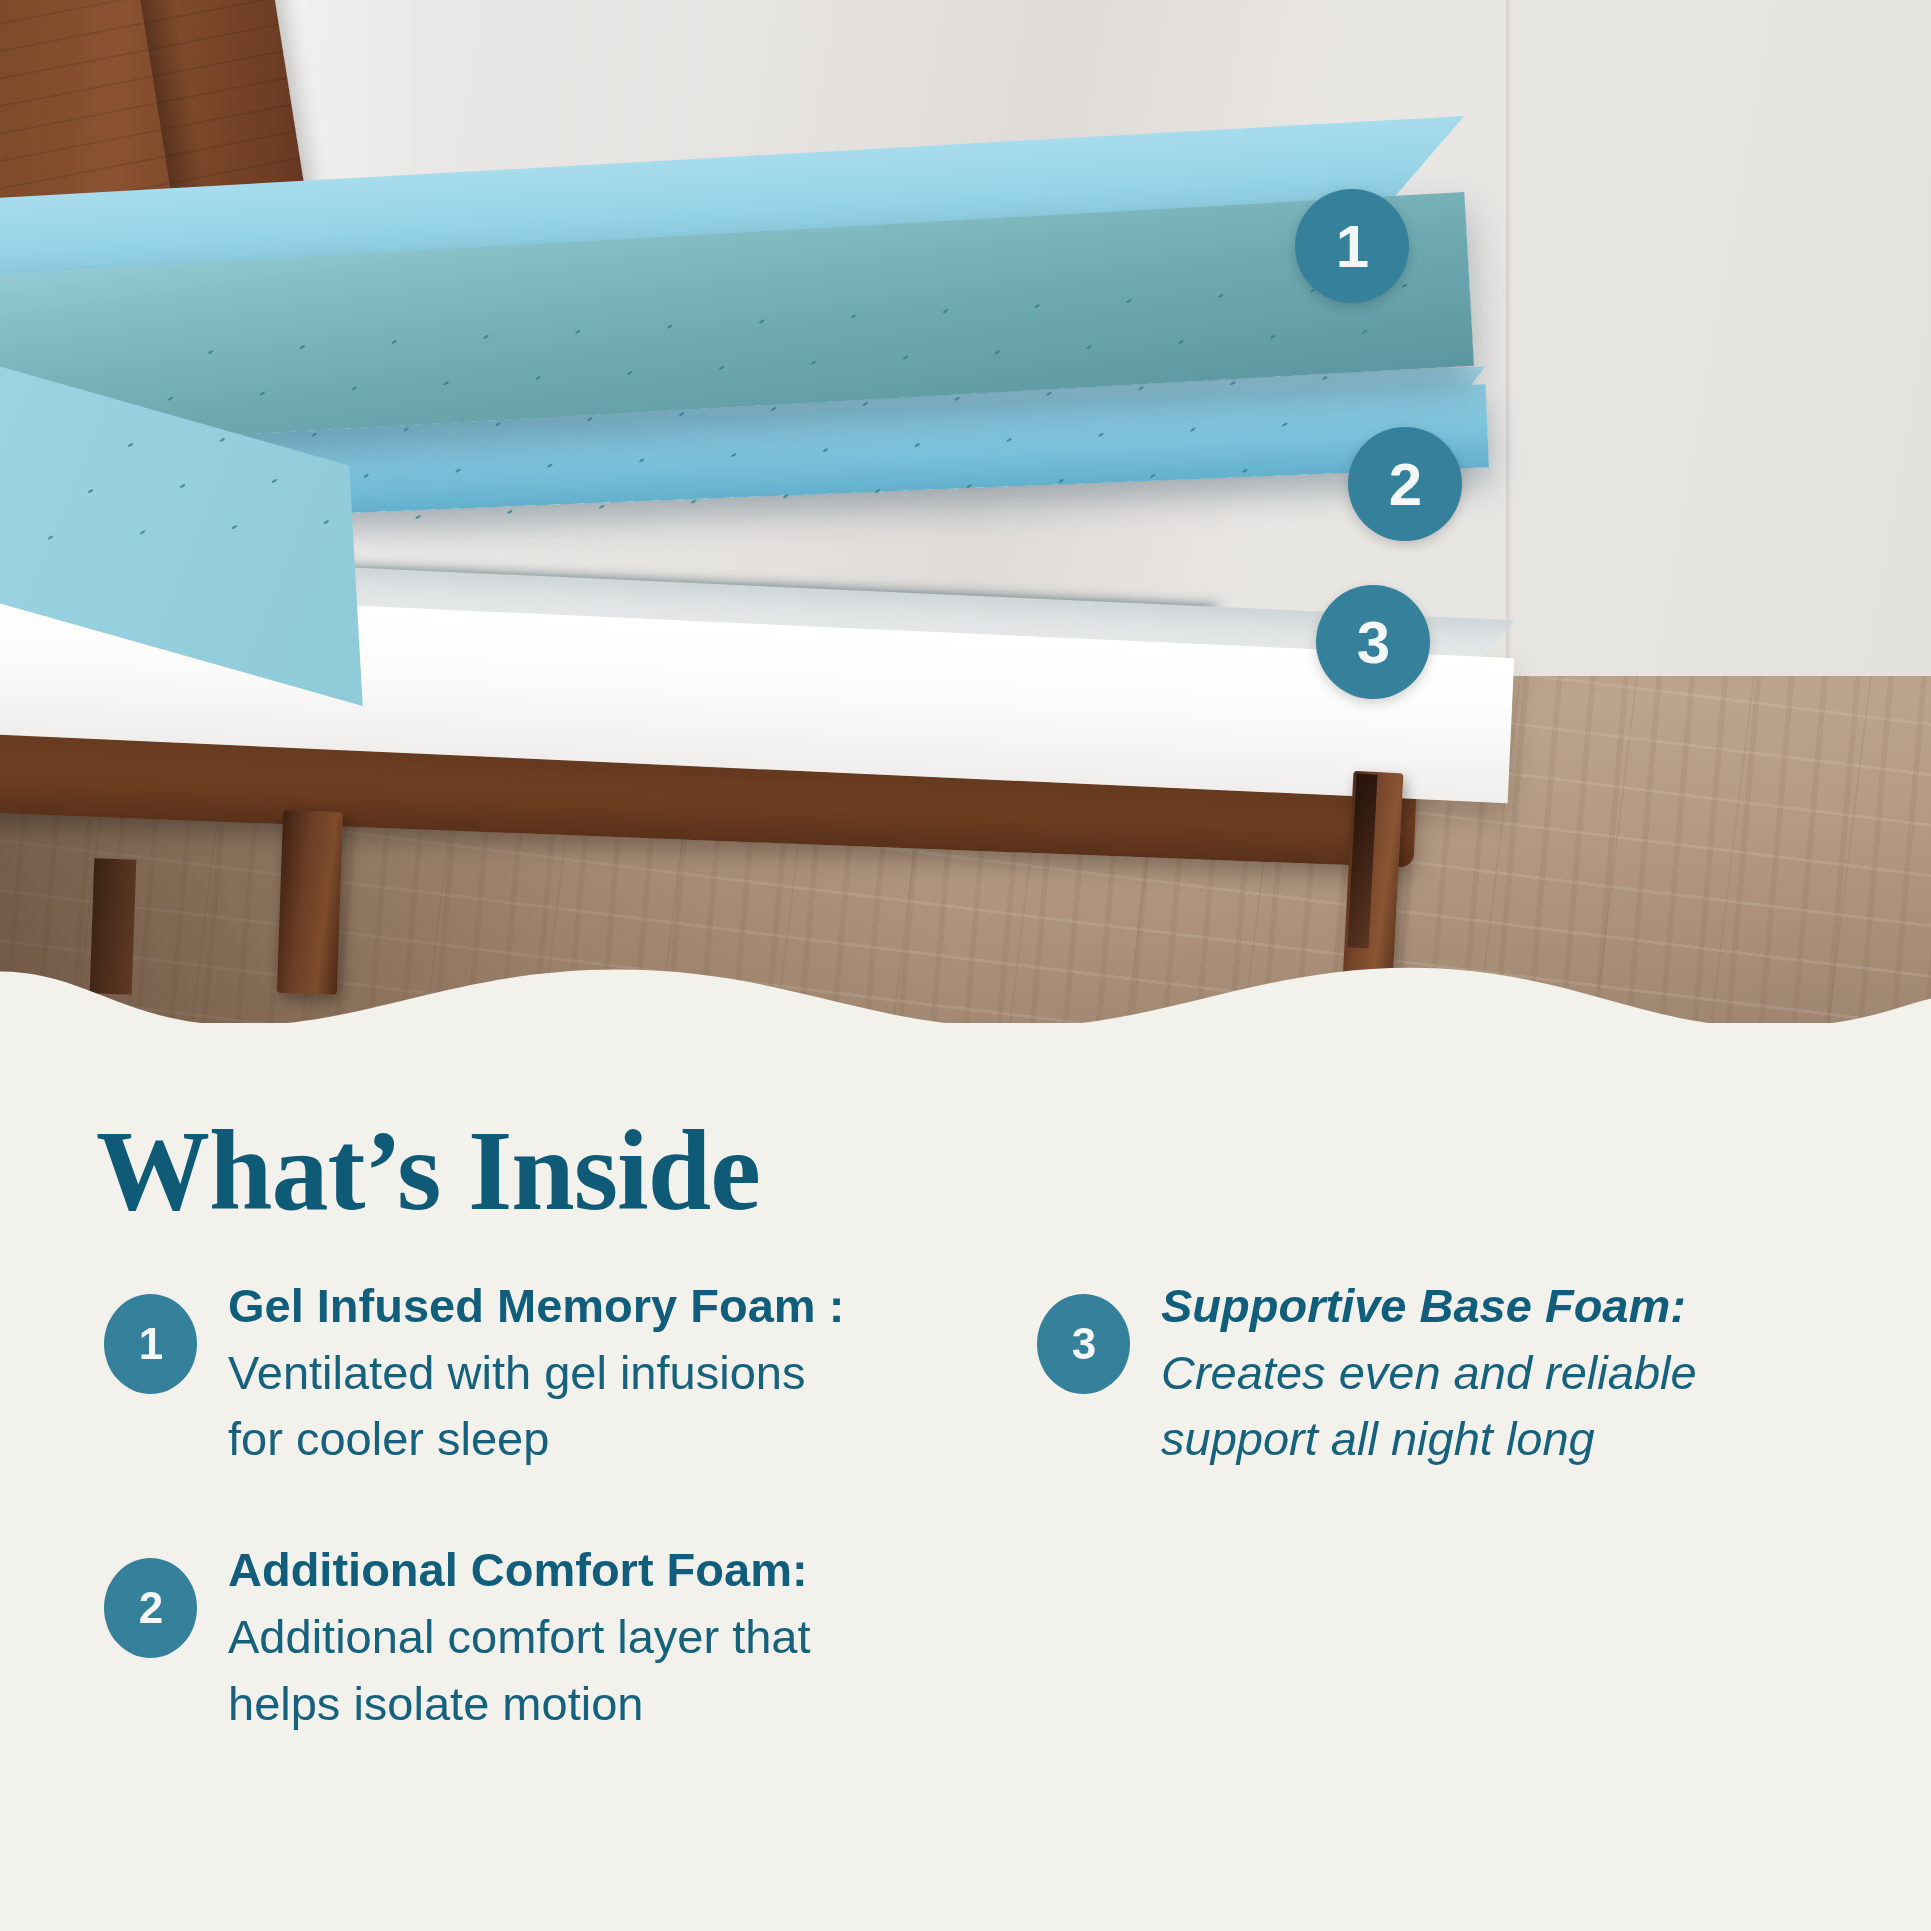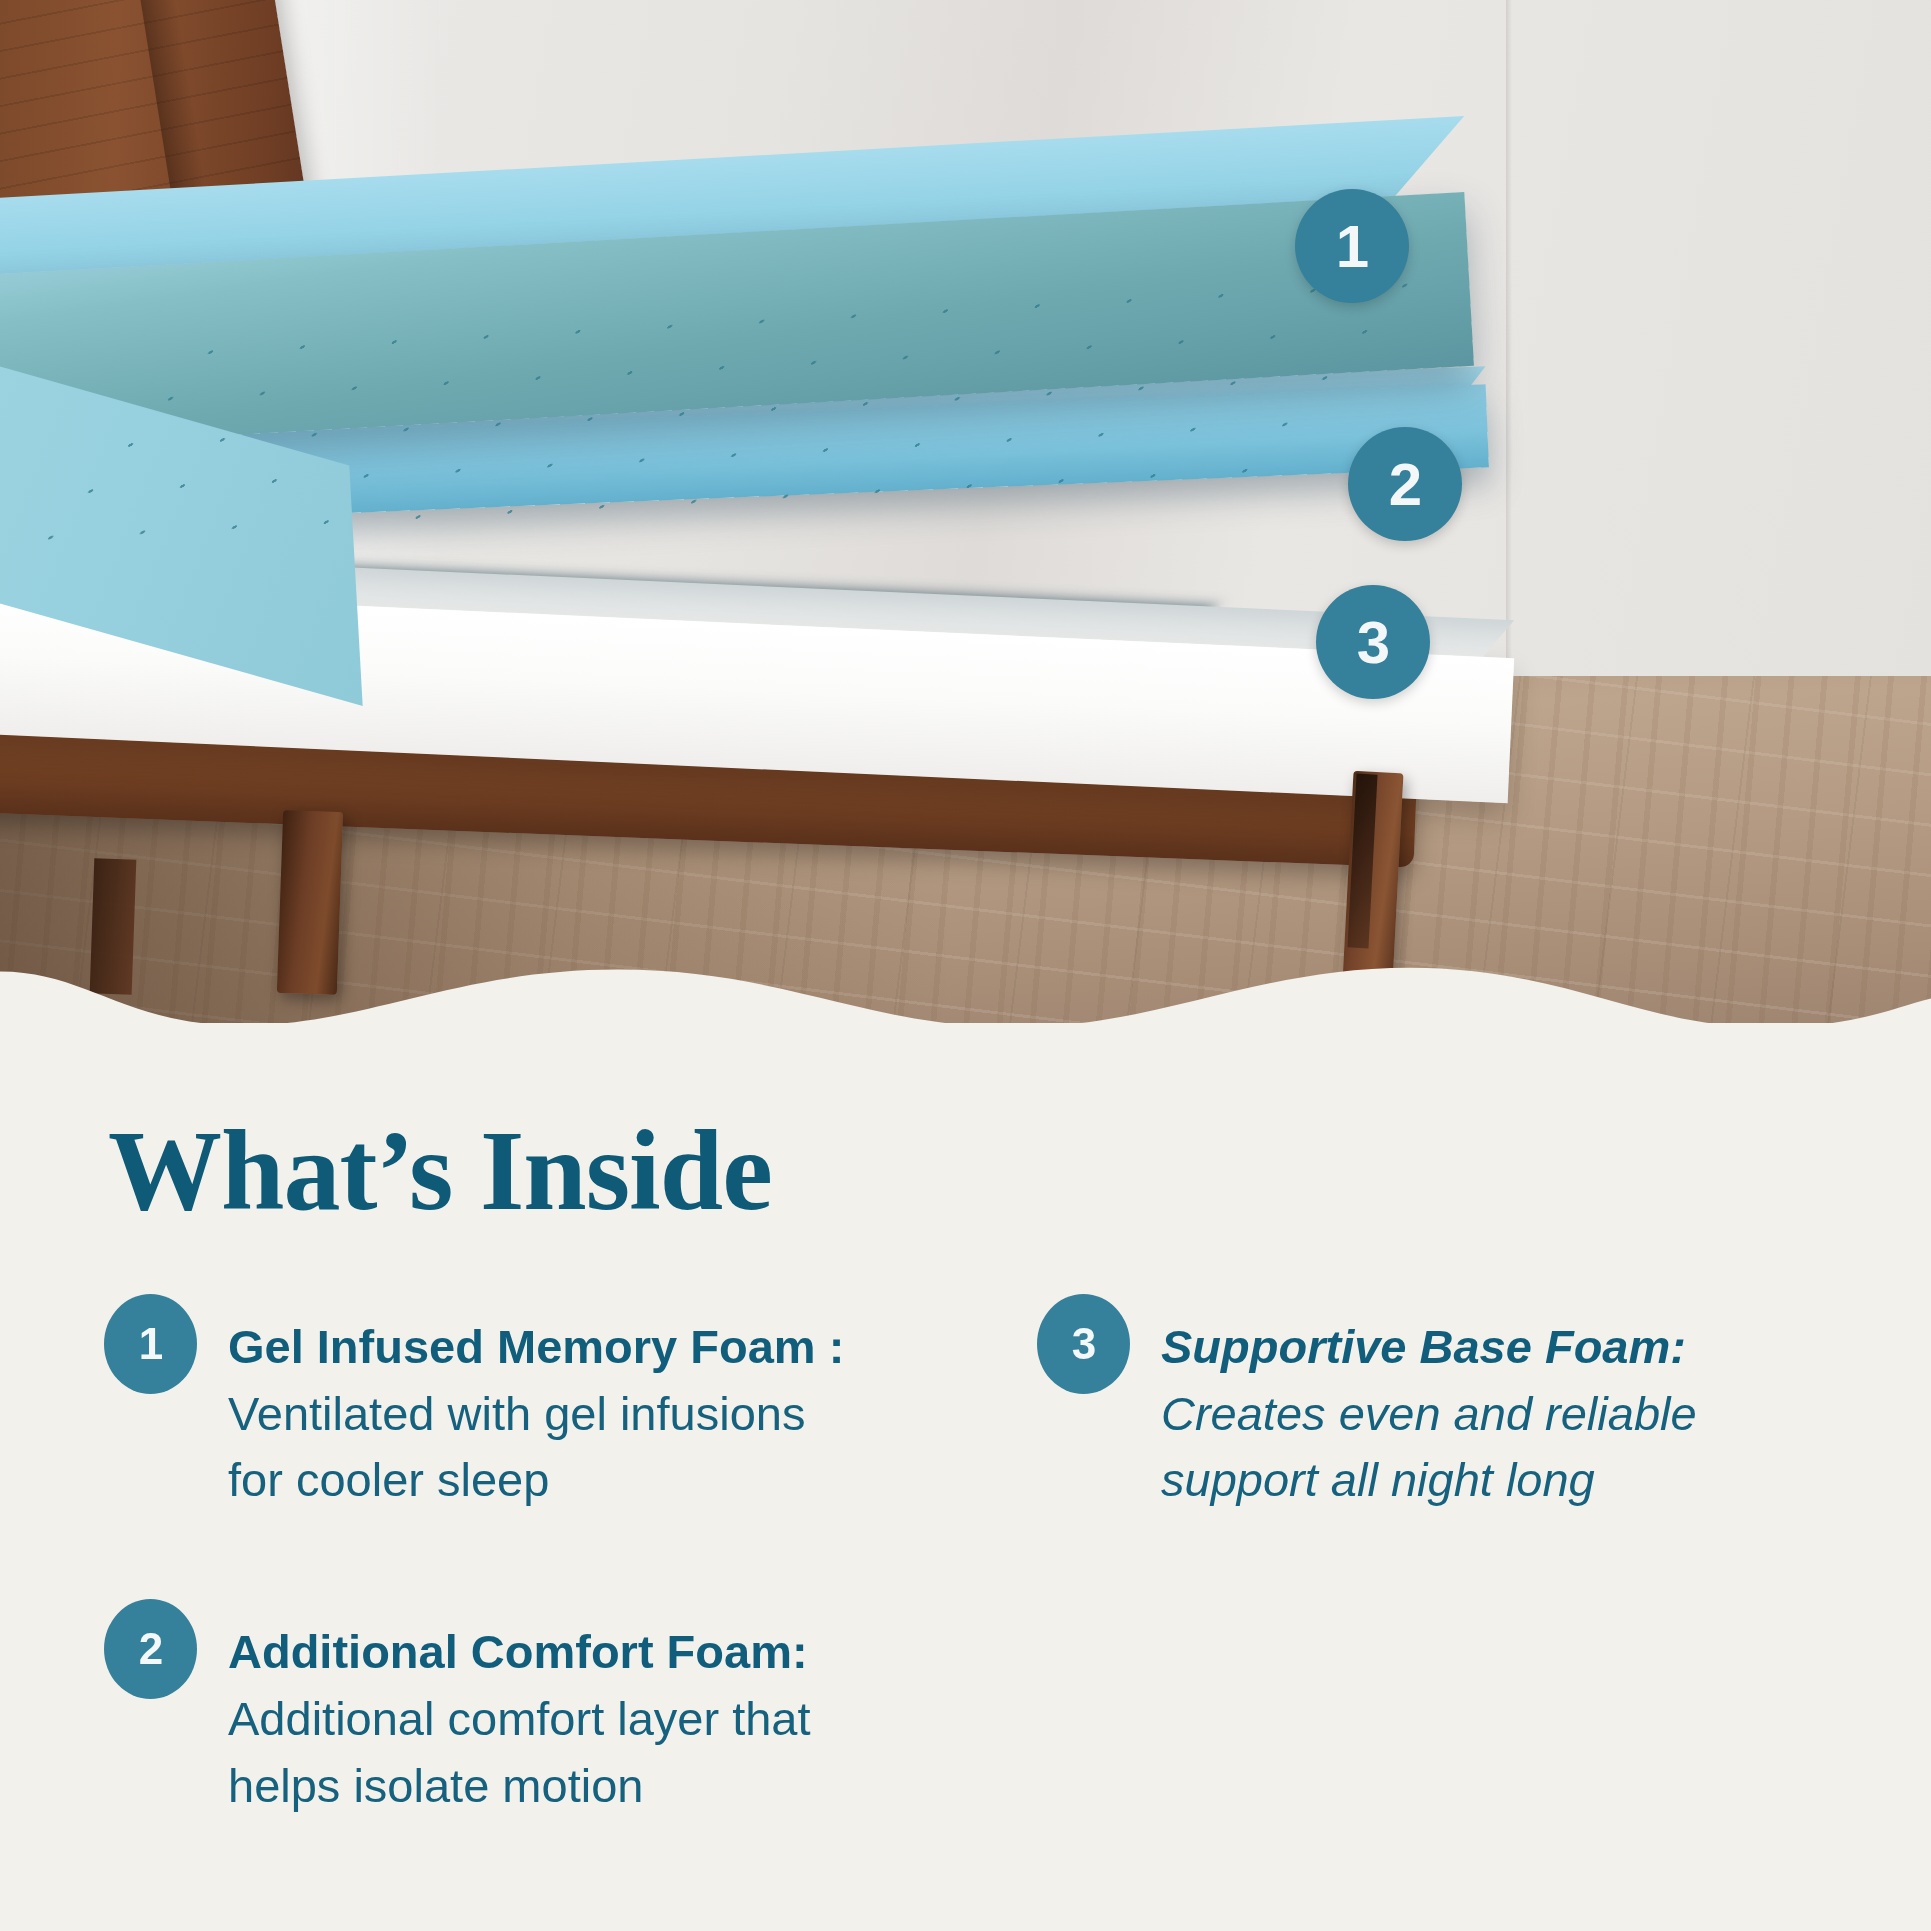--- a/index.html
+++ b/index.html
@@ -200,21 +200,21 @@
     position:absolute;left:0;top:908px;width:1931px;height:154px;
     display:block;
   }
 
   
   .panel{
     position:absolute;left:0;top:1023px;width:1931px;height:908px;
     background:#F2F1EC;
   }
   .page-title{
-    position:absolute;left:108px;top:1038px;
+    position:absolute;left:96px;top:1038px;
     font-family:"Liberation Serif", serif;
     font-weight:bold;
     font-size:114px;
     line-height:1.0;
     color:#0E5A77;
     letter-spacing:-1px;
   }
 
   .items{
     position:absolute;left:104px;top:1273px;width:1738px;
@@ -231,21 +231,20 @@
     color:#F4F8F9;font-size:44px;font-weight:bold;
     margin-top:21px;margin-right:31px;
     letter-spacing:-1px;
   }
   .item-text{
     font-size:47px;
     line-height:1.42;
     color:#15617E;
     max-width:637px;
     font-family:"Liberation Sans", sans-serif;
-    margin-top:41px;
   }
   .item-text .lbl{font-weight:bold;color:#115E7C;}
   .col-right .item-text{max-width:666px;font-style:italic;}
 </style>
 </head>
 <body>
 
 <div id="root">
 
   <div class="photo">

